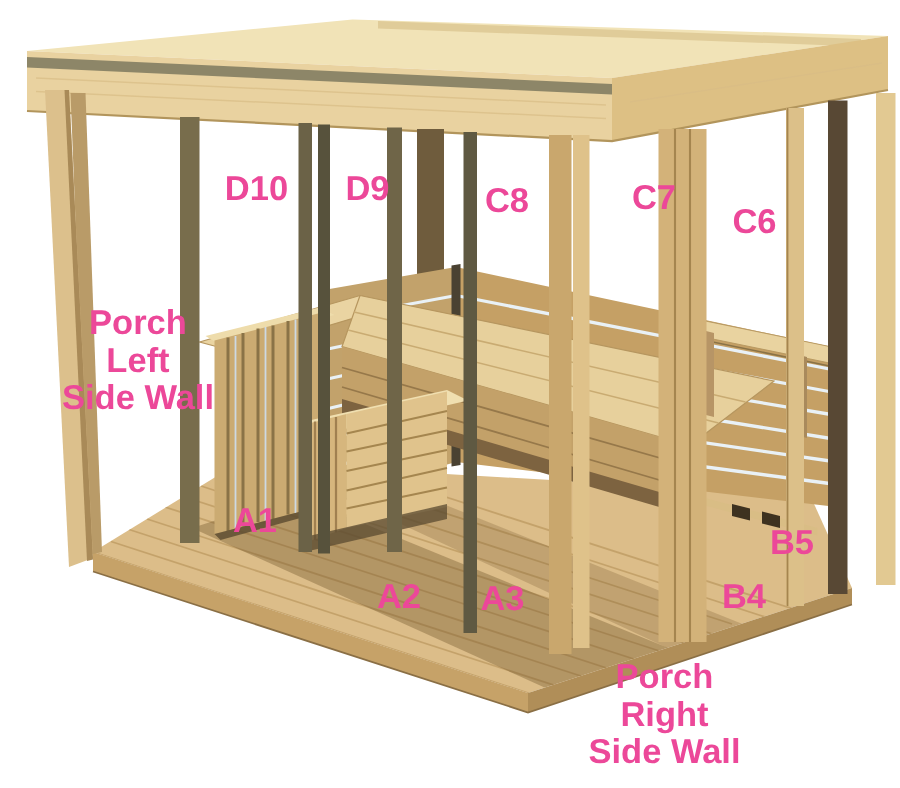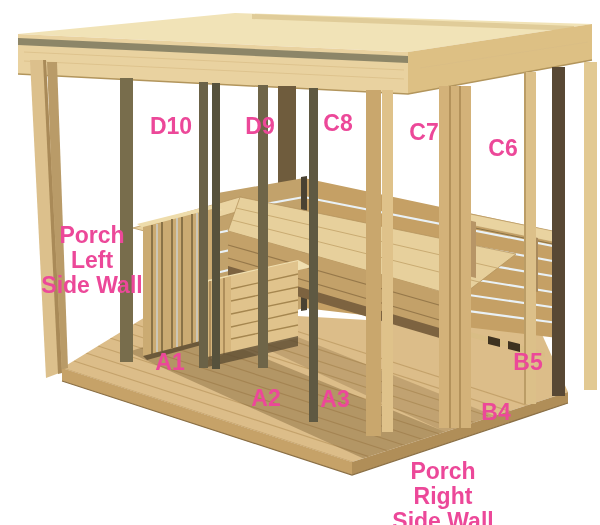--- a/index.html
+++ b/index.html
@@ -2,21 +2,21 @@
 <html><head>
 <meta charset="utf-8">
 <style>
   html,body{margin:0;padding:0;background:#ffffff;}
   .stage{position:relative;width:600px;height:525px;background:#ffffff;overflow:hidden;
          font-family:"Liberation Sans",sans-serif;}
   .stage svg{position:absolute;left:0;top:0;}
   .lbl{position:absolute;transform:translate(-50%,-50%);
        font:700 23px "Liberation Sans",sans-serif;
        color:#ec4899;letter-spacing:0px;white-space:nowrap;}
-  .lbl.wall{white-space:pre-line;text-align:center;line-height:1.08;margin-top:20px;}
+  .lbl.wall{white-space:pre-line;text-align:center;line-height:1.08;}
 </style>
 </head>
 <body>
 
 <div class="stage">
 
 <svg width="600" height="525" viewBox="0 0 600 525">
   <defs>
     <clipPath id="floorClip">
       <polygon points="62,368 160,308 540,330 568,392 352,462"></polygon>
@@ -172,28 +172,28 @@
     <g>
       <polygon points="524,72 536,72 536,404 524,404" fill="#dcc089"></polygon>
       <line x1="525" y1="72" x2="525" y2="404" stroke="#a5854f" stroke-width="1.2"></line>
     </g>
     <polygon points="552,67 565,67 565,396 552,396" fill="#584834"></polygon>
     <polygon points="584,62 597,62 597,390 584,390" fill="#e2c992"></polygon>
   </g>
 </svg>
 
 <div class="lbl" style="left:171px;top:126px">D10</div>
-<div class="lbl" style="left:260px;top:126px">D9</div>
-<div class="lbl" style="left:338px;top:123px">C8</div>
-<div class="lbl" style="left:424px;top:132px">C7</div>
+<div class="lbl" style="left:245px;top:126px">D9</div>
+<div class="lbl" style="left:338px;top:134px">C8</div>
+<div class="lbl" style="left:436px;top:132px">C7</div>
 <div class="lbl" style="left:503px;top:148px">C6</div>
-<div class="lbl" style="left:170px;top:362px">A1</div>
+<div class="lbl" style="left:170px;top:347px">A1</div>
 <div class="lbl" style="left:266px;top:398px">A2</div>
 <div class="lbl" style="left:335px;top:399px">A3</div>
-<div class="lbl" style="left:496px;top:412px">B4</div>
+<div class="lbl" style="left:496px;top:398px">B4</div>
 <div class="lbl" style="left:528px;top:362px">B5</div>
 <div class="lbl wall" style="left:92px;top:240px">Porch
 Left
 Side Wall</div>
 <div class="lbl wall" style="left:443px;top:476px">Porch
 Right
 Side Wall</div>
 
 </div>
 

